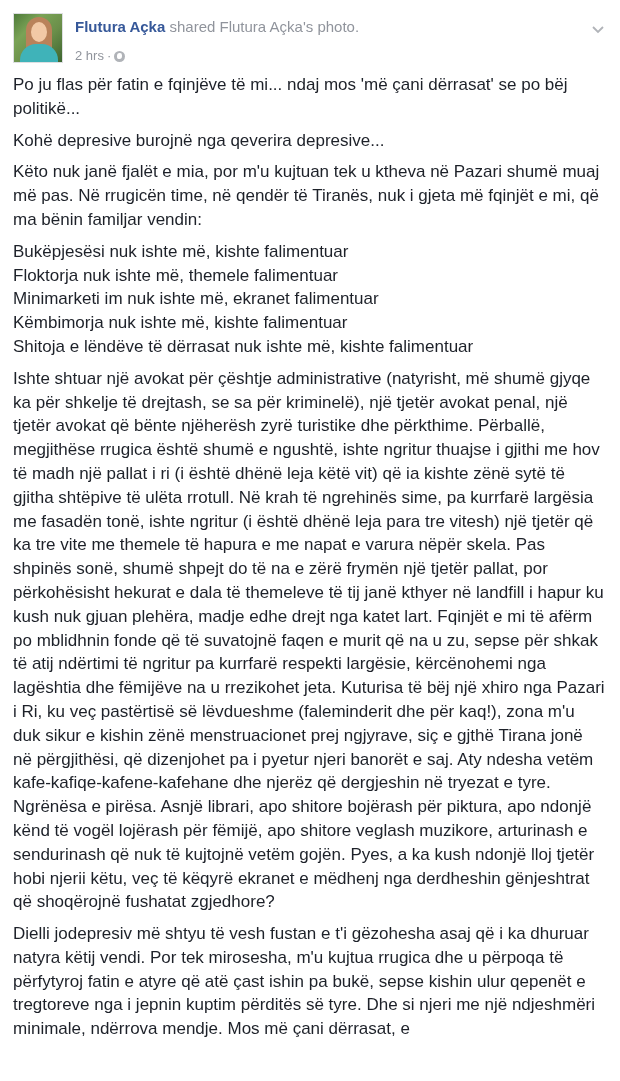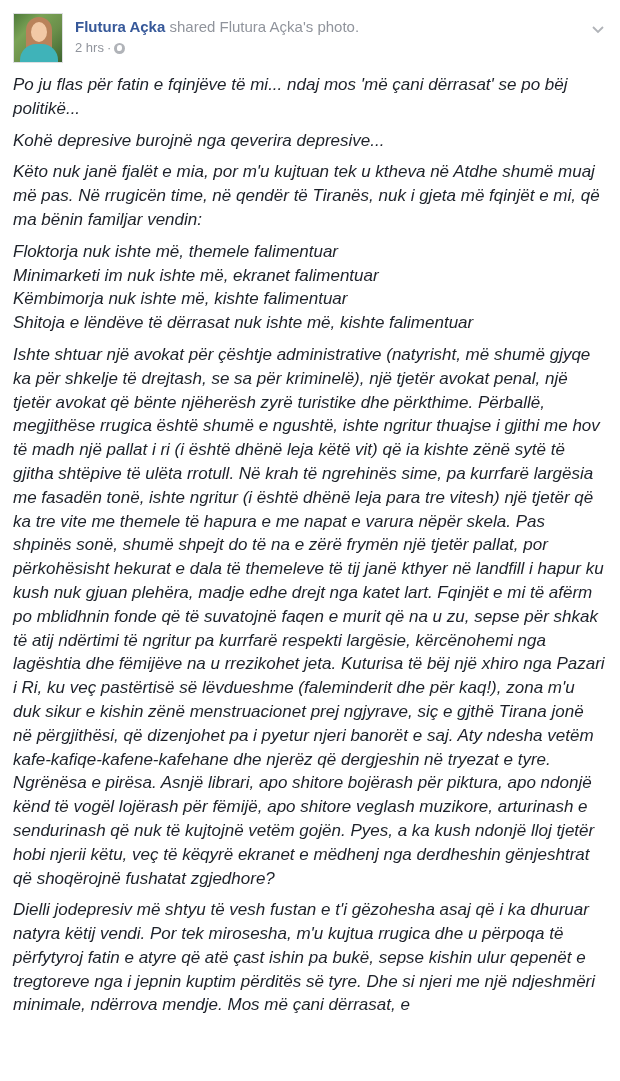--- a/index.html
+++ b/index.html
@@ -80,21 +80,21 @@
   .author-link {
     color: #365899;
     font-weight: bold;
     text-decoration: none;
     cursor: pointer;
   }
   .shared-text {
     color: #90949c;
   }
   .meta-line {
-    margin-top: 4px;
+    margin-top: 12px;
     font-size: 13px;
     line-height: 16px;
     color: #90949c;
     display: flex;
     align-items: center;
   }
   .meta-line .dot {
     margin: 0 3px;
   }
   .globe-icon {
@@ -130,21 +130,20 @@
     position: absolute;
     top: 73px;
     left: 13px;
     width: 598px;
     font-size: 17px;
     line-height: 23.8px;
     color: #1d2129;
   }
   .post-body p {
     margin: 0 6px 8px 0;
-    font-style: italic;
   }
   .post-body .list-line {
     display: block;
   }
 </style>
 </head>
 <body>
 
 <div class="post">
 
@@ -170,22 +169,23 @@
     <div class="chevron">
       <svg width="14" height="10" viewBox="0 0 14 10">
         <polyline points="2,2 7,7 12,2" fill="none" stroke="#b0b3b8" stroke-width="1.8"></polyline>
       </svg>
     </div>
   </div>
 
   <div class="post-body">
     <p>Po ju flas për fatin e fqinjëve të mi... ndaj mos 'më çani dërrasat' se po bëj politikë...</p>
     <p>Kohë depresive burojnë nga qeverira depresive...</p>
-    <p>Këto nuk janë fjalët e mia, por m'u kujtuan tek u ktheva në Atdhe shumë muaj më pas. Në rrugicën time, në qendër të Tiranës, nuk i gjeta më fqinjët e mi, që ma bënin familjar vendin:</p>
+    <p>Këto nuk janë fjalët e mia, por m'u kujtuan tek u ktheva në Pazari shumë muaj më pas. Në rrugicën time, në qendër të Tiranës, nuk i gjeta më fqinjët e mi, që ma bënin familjar vendin:</p>
     <p>
+      <span class="list-line">Bukëpjesësi nuk ishte më, kishte falimentuar</span>
       <span class="list-line">Floktorja nuk ishte më, themele falimentuar</span>
       <span class="list-line">Minimarketi im nuk ishte më, ekranet falimentuar</span>
       <span class="list-line">Këmbimorja nuk ishte më, kishte falimentuar</span>
       <span class="list-line">Shitoja e lëndëve të dërrasat nuk ishte më, kishte falimentuar</span>
     </p>
     <p>Ishte shtuar një avokat për çështje administrative (natyrisht, më shumë gjyqe ka për shkelje të drejtash, se sa për kriminelë), një tjetër avokat penal, një tjetër avokat që bënte njëherësh zyrë turistike dhe përkthime. Përballë, megjithëse rrugica është shumë e ngushtë, ishte ngritur thuajse i gjithi me hov të madh një pallat i ri (i është dhënë leja këtë vit) që ia kishte zënë sytë të gjitha shtëpive të ulëta rrotull. Në krah të ngrehinës sime, pa kurrfarë largësia me fasadën tonë, ishte ngritur (i është dhënë leja para tre vitesh) një tjetër që ka tre vite me themele të hapura e me napat e varura nëpër skela. Pas shpinës sonë, shumë shpejt do të na e zërë frymën një tjetër pallat, por përkohësisht hekurat e dala të themeleve të tij janë kthyer në landfill i hapur ku kush nuk gjuan plehëra, madje edhe drejt nga katet lart. Fqinjët e mi të afërm po mblidhnin fonde që të suvatojnë faqen e murit që na u zu, sepse për shkak të atij ndërtimi të ngritur pa kurrfarë respekti largësie, kërcënohemi nga lagështia dhe fëmijëve na u rrezikohet jeta. Kuturisa të bëj një xhiro nga Pazari i Ri, ku veç pastërtisë së lëvdueshme (faleminderit dhe për kaq!), zona m'u duk sikur e kishin zënë menstruacionet prej ngjyrave, siç e gjthë Tirana jonë në përgjithësi, që dizenjohet pa i pyetur njeri banorët e saj. Aty ndesha vetëm kafe-kafiqe-kafene-kafehane dhe njerëz që dergjeshin në tryezat e tyre. Ngrënësa e pirësa. Asnjë librari, apo shitore bojërash për piktura, apo ndonjë kënd të vogël lojërash për fëmijë, apo shitore veglash muzikore, arturinash e sendurinash që nuk të kujtojnë vetëm gojën. Pyes, a ka kush ndonjë lloj tjetër hobi njerii këtu, veç të këqyrë ekranet e mëdhenj nga derdheshin gënjeshtrat që shoqërojnë fushatat zgjedhore?</p>
     <p>Dielli jodepresiv më shtyu të vesh fustan e t'i gëzohesha asaj që i ka dhuruar natyra këtij vendi. Por tek mirosesha, m'u kujtua rrugica dhe u përpoqa të përfytyroj fatin e atyre që atë çast ishin pa bukë, sepse kishin ulur qepenët e tregtoreve nga i jepnin kuptim përditës së tyre. Dhe si njeri me një ndjeshmëri minimale, ndërrova mendje. Mos më çani dërrasat, e</p>
   </div>
 
 </div>

